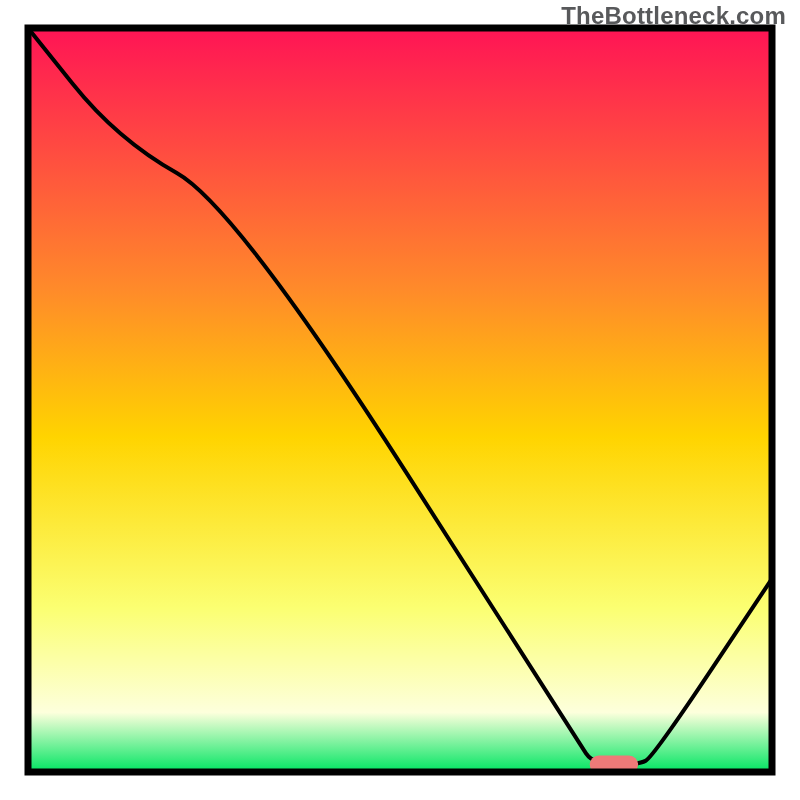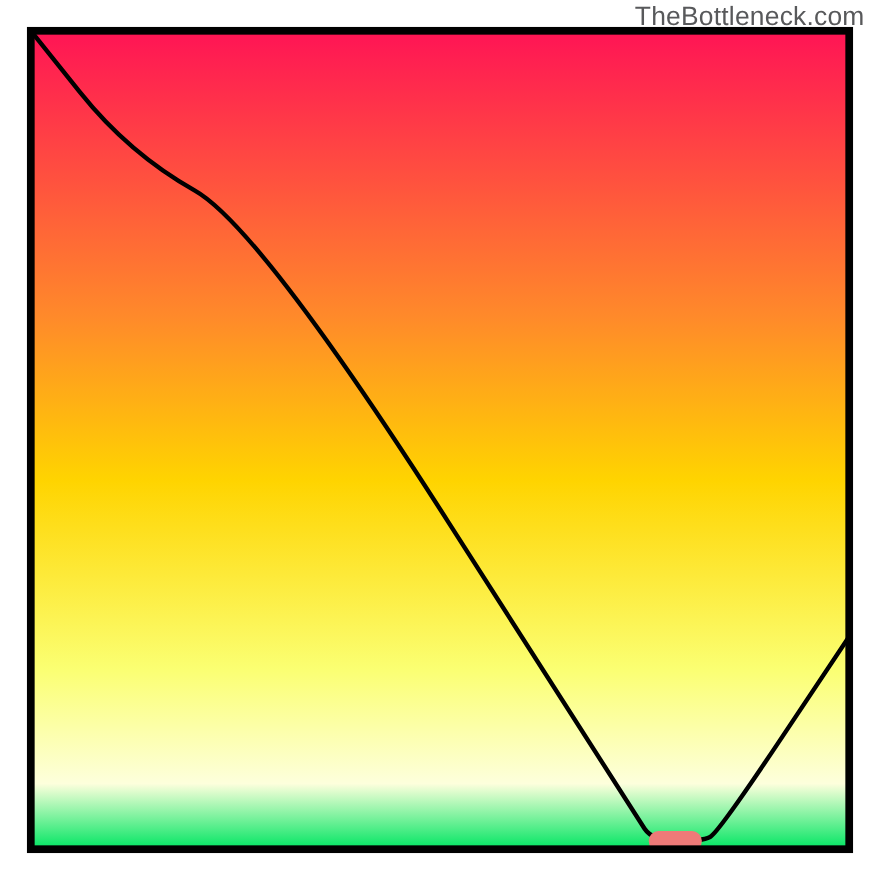--- a/index.html
+++ b/index.html
@@ -7,20 +7,21 @@
     padding: 0;
     width: 800px;
     height: 800px;
     background: #ffffff;
     font-family: Arial, Helvetica, sans-serif;
   }
   .container {
     position: relative;
     width: 800px;
     height: 800px;
+    font-weight: bold;
   }
   .watermark {
     position: absolute;
     top: 2px;
     right: 14px;
     font-size: 24px;
     color: #58595b;
     letter-spacing: 0.2px;
   }
   svg.plot {

